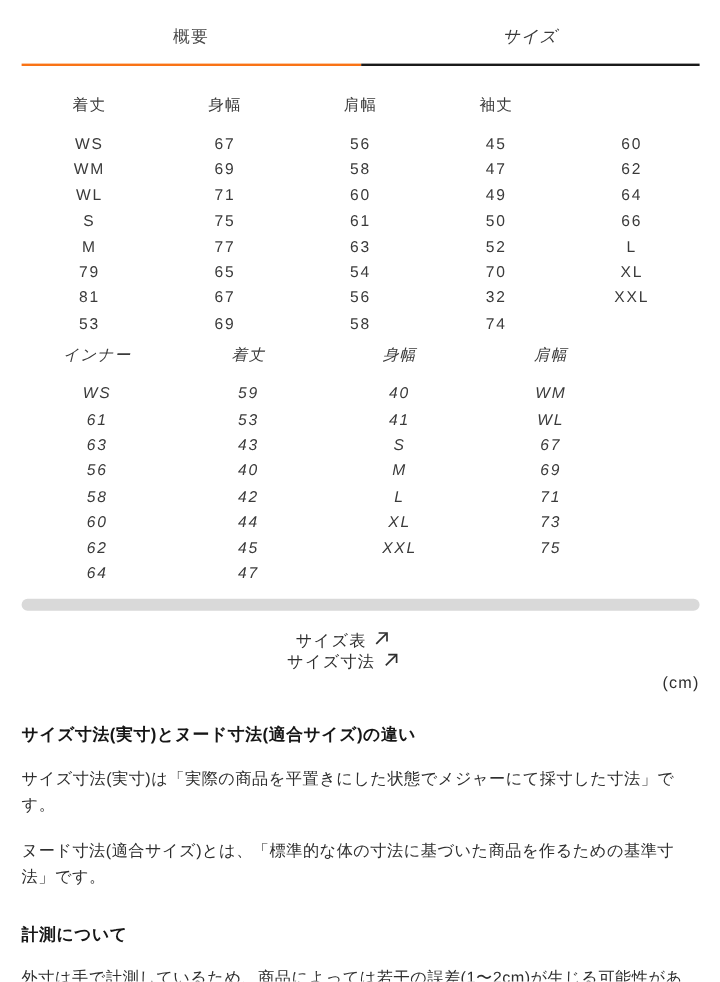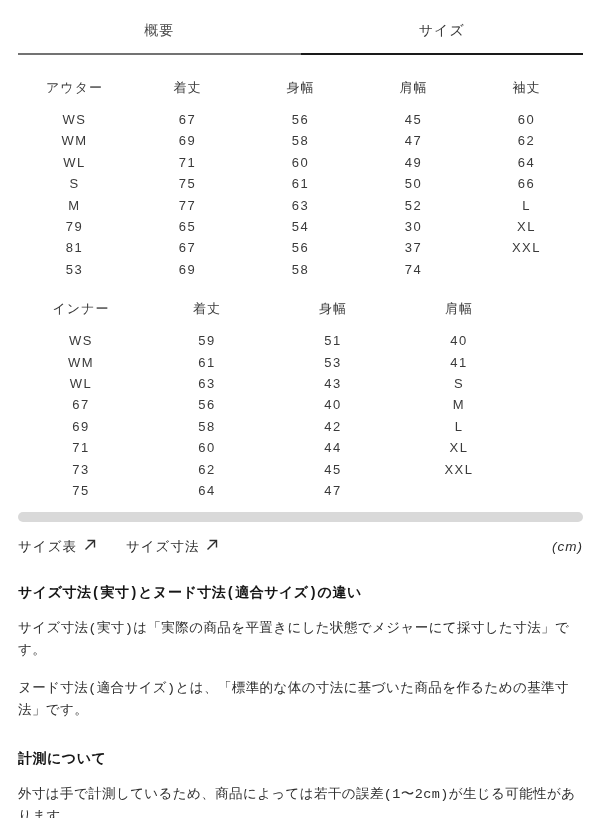--- a/index.html
+++ b/index.html
@@ -23,35 +23,36 @@
   .tabbar {
     display: flex;
   }
   .tab {
     flex: 1;
     text-align: center;
     padding: 22px 0 13px;
     font-size: 14px;
     letter-spacing: 1px;
     color: #4a4a4a;
-    border-bottom: 2px solid #737373;
+    border-bottom: 2px solid #f97316;
     cursor: pointer;
   }
   .tab.active {
     border-bottom-color: #1a1a1a;
     color: #3a3a3a;
+    font-style: italic;
   }
 
   
   .size-table {
     margin-top: 22px;
     font-size: 13px;
     color: #3a3a3a;
   }
-  .size-table.second { margin-top: 18px; }
+  .size-table.second { margin-top: 5px; font-style: italic; }
   .t-grid { display: grid; }
   .cols5 { grid-template-columns: repeat(5, 1fr); }
   .cols4 { grid-template-columns: repeat(4, 126px); }
   .t-head .th {
     text-align: center;
     padding: 2px 0 12px;
     letter-spacing: 1px;
   }
   .t-body .tcell {
     text-align: center;
@@ -67,41 +68,41 @@
     border-radius: 5px;
     cursor: grab;
   }
 
   
   .links-row {
     display: flex;
     align-items: center;
     margin-top: 16px;
     font-size: 13.5px;
+    flex-direction: column;
   }
   .link {
     display: inline-flex;
     align-items: center;
     gap: 7px;
     margin-right: 30px;
     color: #2e2e2e;
     letter-spacing: 1px;
     text-decoration: none;
     cursor: pointer;
   }
   .ext-icon { display: inline-block; }
   .unit {
     margin-left: auto;
     letter-spacing: 1px;
     color: #2e2e2e;
-    font-style: italic;
-  }
-
-  
-  .section { margin-top: 28px; font-family: Liberation Mono, monospace; }
+  }
+
+  
+  .section { margin-top: 28px; }
   .section h3 {
     margin: 0 0 9px;
     font-size: 14px;
     font-weight: 700;
     letter-spacing: 0.5px;
     color: #161616;
   }
   .section p {
     margin: 16px 0 2px;
     font-size: 13.5px;
@@ -115,21 +116,20 @@
 
 <div class="page">
 
   <div class="tabbar">
     <div class="tab">概要</div>
     <div class="tab active">サイズ</div>
   </div>
 
   <div class="size-table">
       <div class="t-grid t-head cols5">
-        <div class="th">アウター</div>
         <div class="th">着丈</div>
         <div class="th">身幅</div>
         <div class="th">肩幅</div>
         <div class="th">袖丈</div>
       </div>
       <div class="t-grid t-body cols5">
         <div class="tcell">WS</div>
         <div class="tcell">67</div>
         <div class="tcell">56</div>
         <div class="tcell">45</div>
@@ -150,45 +150,44 @@
         <div class="tcell">50</div>
         <div class="tcell">66</div>
         <div class="tcell">M</div>
         <div class="tcell">77</div>
         <div class="tcell">63</div>
         <div class="tcell">52</div>
         <div class="tcell">L</div>
         <div class="tcell">79</div>
         <div class="tcell">65</div>
         <div class="tcell">54</div>
-        <div class="tcell">30</div>
+        <div class="tcell">70</div>
         <div class="tcell">XL</div>
         <div class="tcell">81</div>
         <div class="tcell">67</div>
         <div class="tcell">56</div>
-        <div class="tcell">37</div>
+        <div class="tcell">32</div>
         <div class="tcell">XXL</div>
         <div class="tcell">53</div>
         <div class="tcell">69</div>
         <div class="tcell">58</div>
         <div class="tcell">74</div>
       </div>
     </div>
 
   <div class="size-table second">
       <div class="t-grid t-head cols4">
         <div class="th">インナー</div>
         <div class="th">着丈</div>
         <div class="th">身幅</div>
         <div class="th">肩幅</div>
       </div>
       <div class="t-grid t-body cols4">
         <div class="tcell">WS</div>
         <div class="tcell">59</div>
-        <div class="tcell">51</div>
         <div class="tcell">40</div>
         <div class="tcell">WM</div>
         <div class="tcell">61</div>
         <div class="tcell">53</div>
         <div class="tcell">41</div>
         <div class="tcell">WL</div>
         <div class="tcell">63</div>
         <div class="tcell">43</div>
         <div class="tcell">S</div>
         <div class="tcell">67</div>

